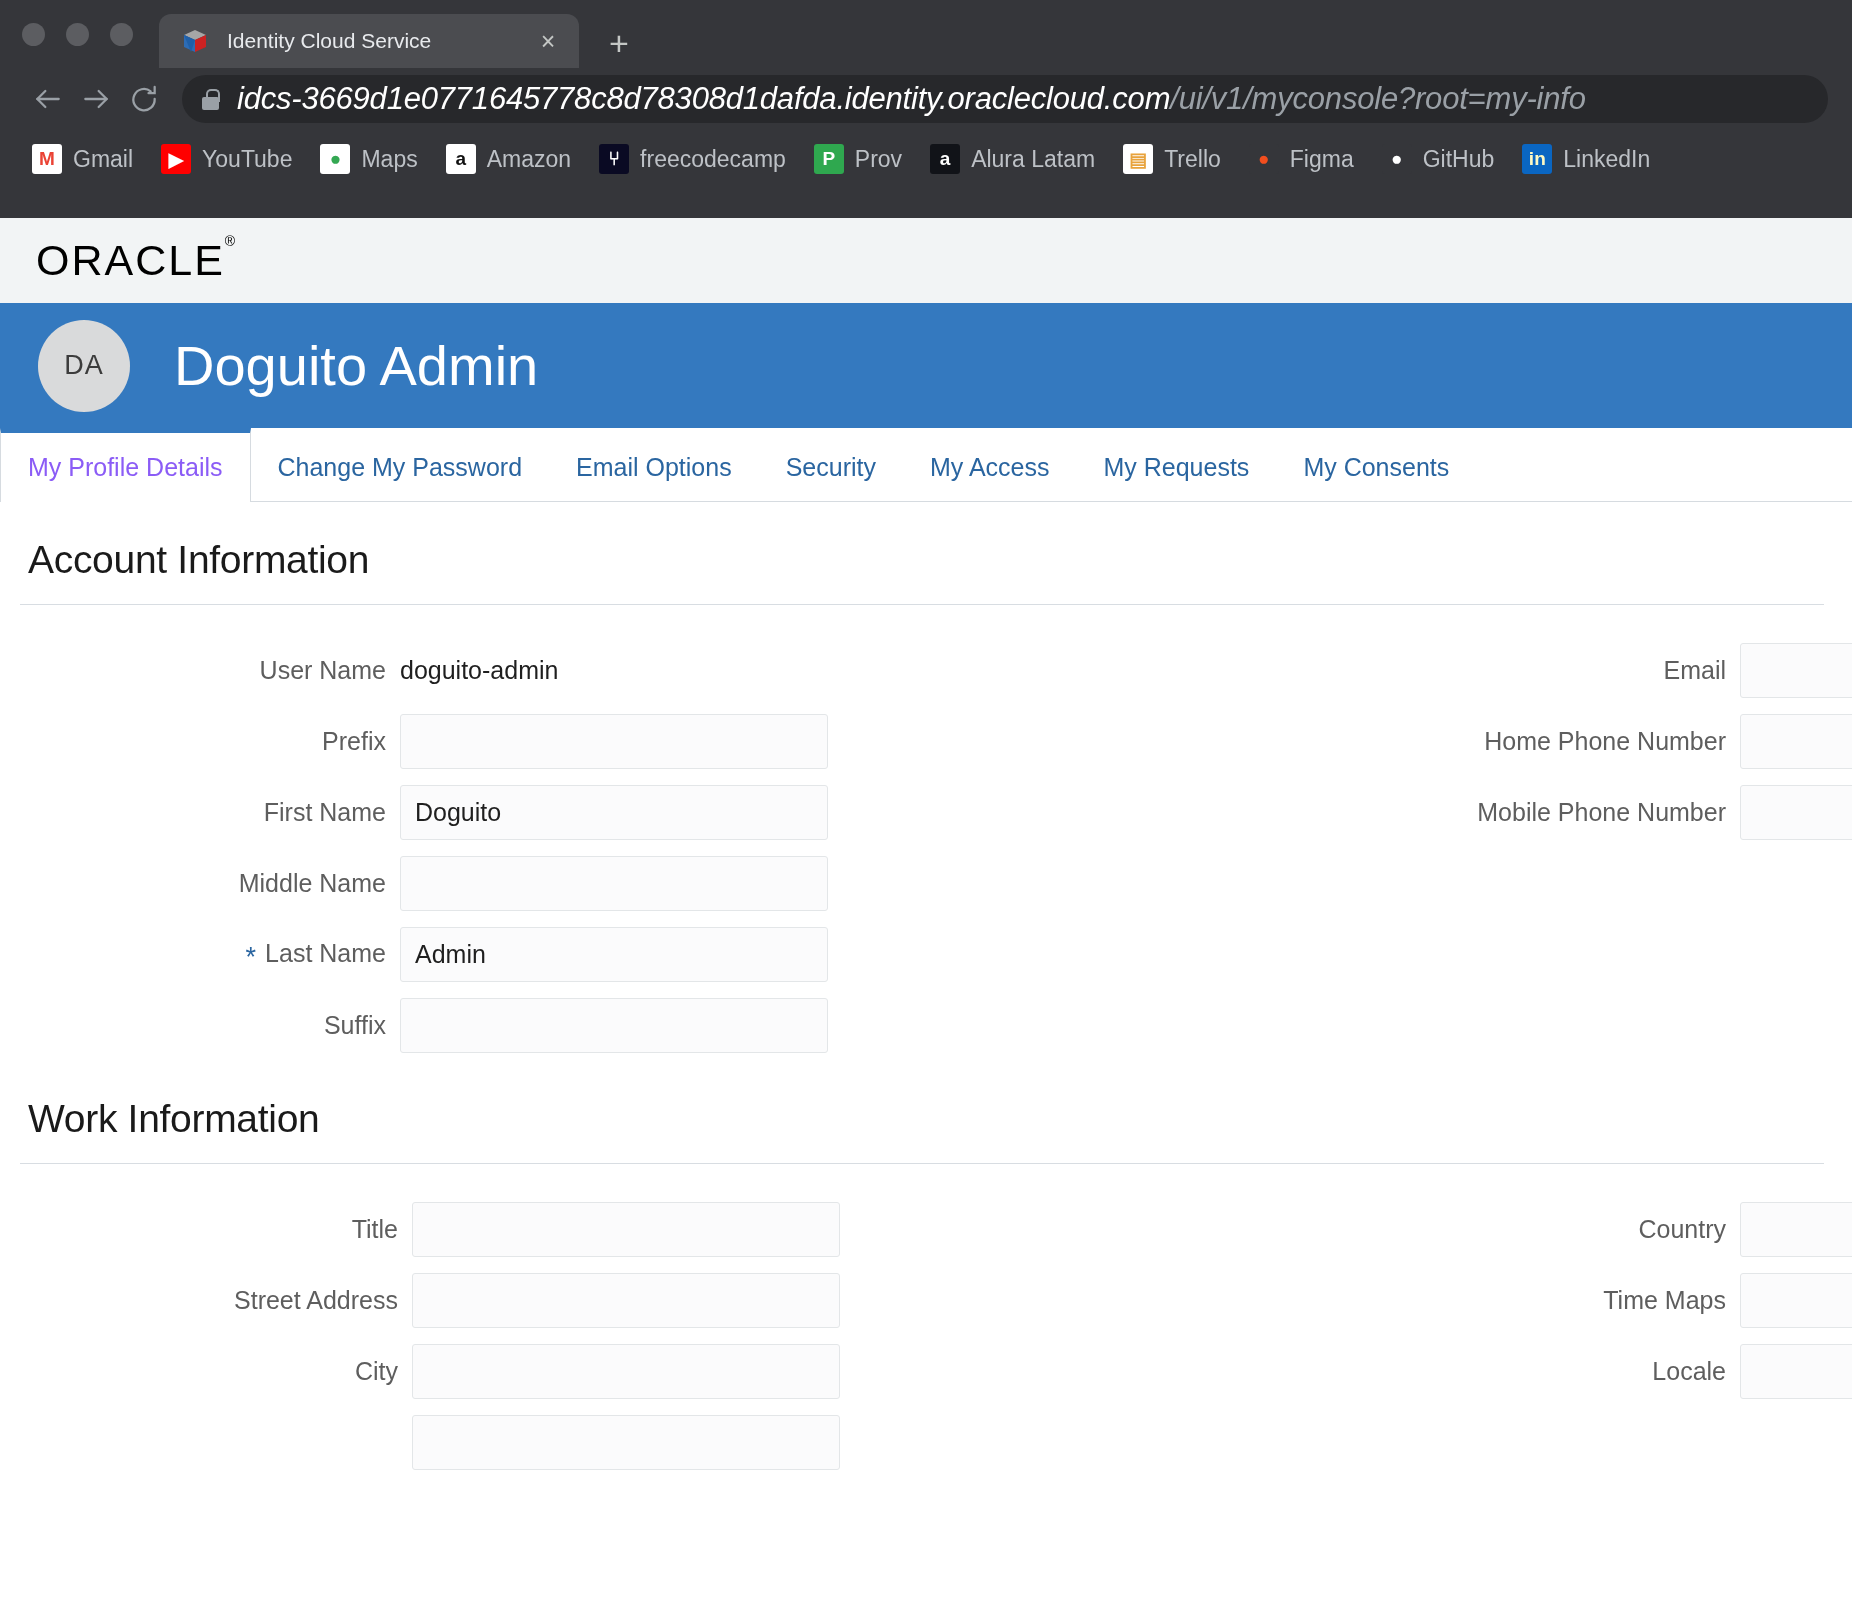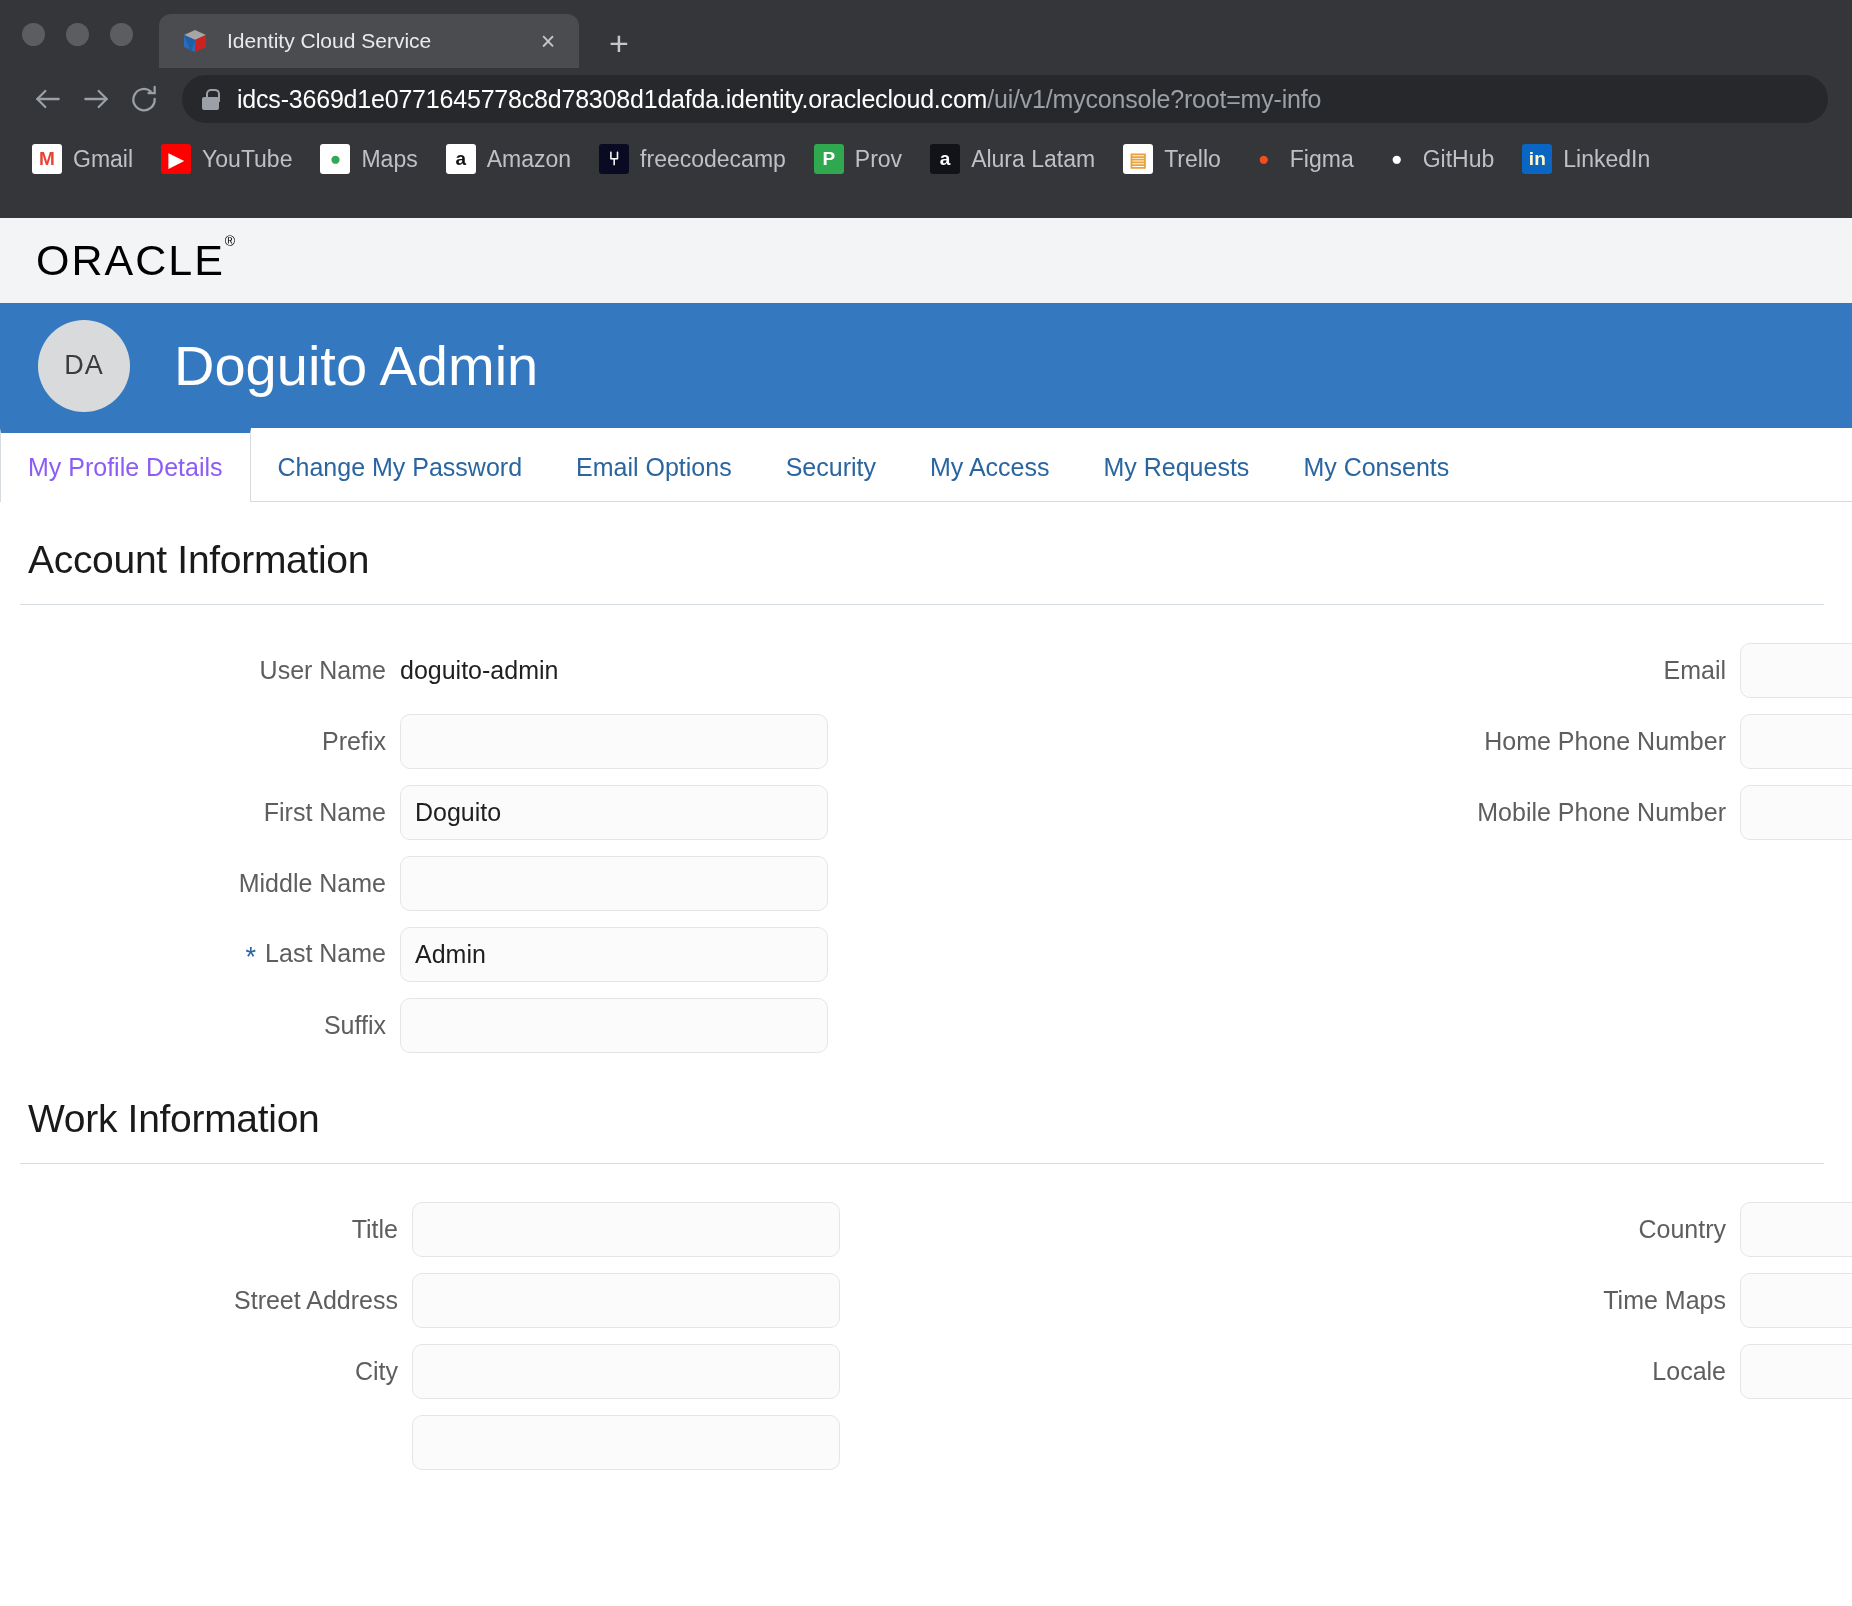--- a/index.html
+++ b/index.html
@@ -127,24 +127,25 @@
   .lock::after {
     content: "";
     position: absolute;
     left: 3.5px; top: 0;
     width: 10px; height: 11px;
     border: 2.5px solid #9aa0a6;
     border-bottom: none;
     border-radius: 5px 5px 0 0;
   }
   .url {
-    font-size: 25px;
+    font-size: 31px;
     color: #ffffff;
     white-space: nowrap;
     letter-spacing: -0.2px;
+    font-style: italic;
   }
   .url .dim { color: #9aa0a6; }
 
   .bookmarks {
     height: 58px;
     display: flex;
     align-items: center;
     padding-left: 18px;
     gap: 0px;
     overflow: hidden;
@@ -309,21 +310,21 @@
     vertical-align: top;
     position: relative;
     top: 3px;
   }
 
   .finput {
     width: 428px;
     height: 55px;
     border: 1px solid #e3e6e8;
     background: #fbfbfc;
-    border-radius: 10px;
+    border-radius: 3px;
     font-size: 25px;
     color: #1f1f1f;
     padding: 0 14px;
     font-family: "Liberation Sans", sans-serif;
     outline: none;
   }
   .fstatic {
     font-size: 25px;
     color: #1f1f1f;
   }

